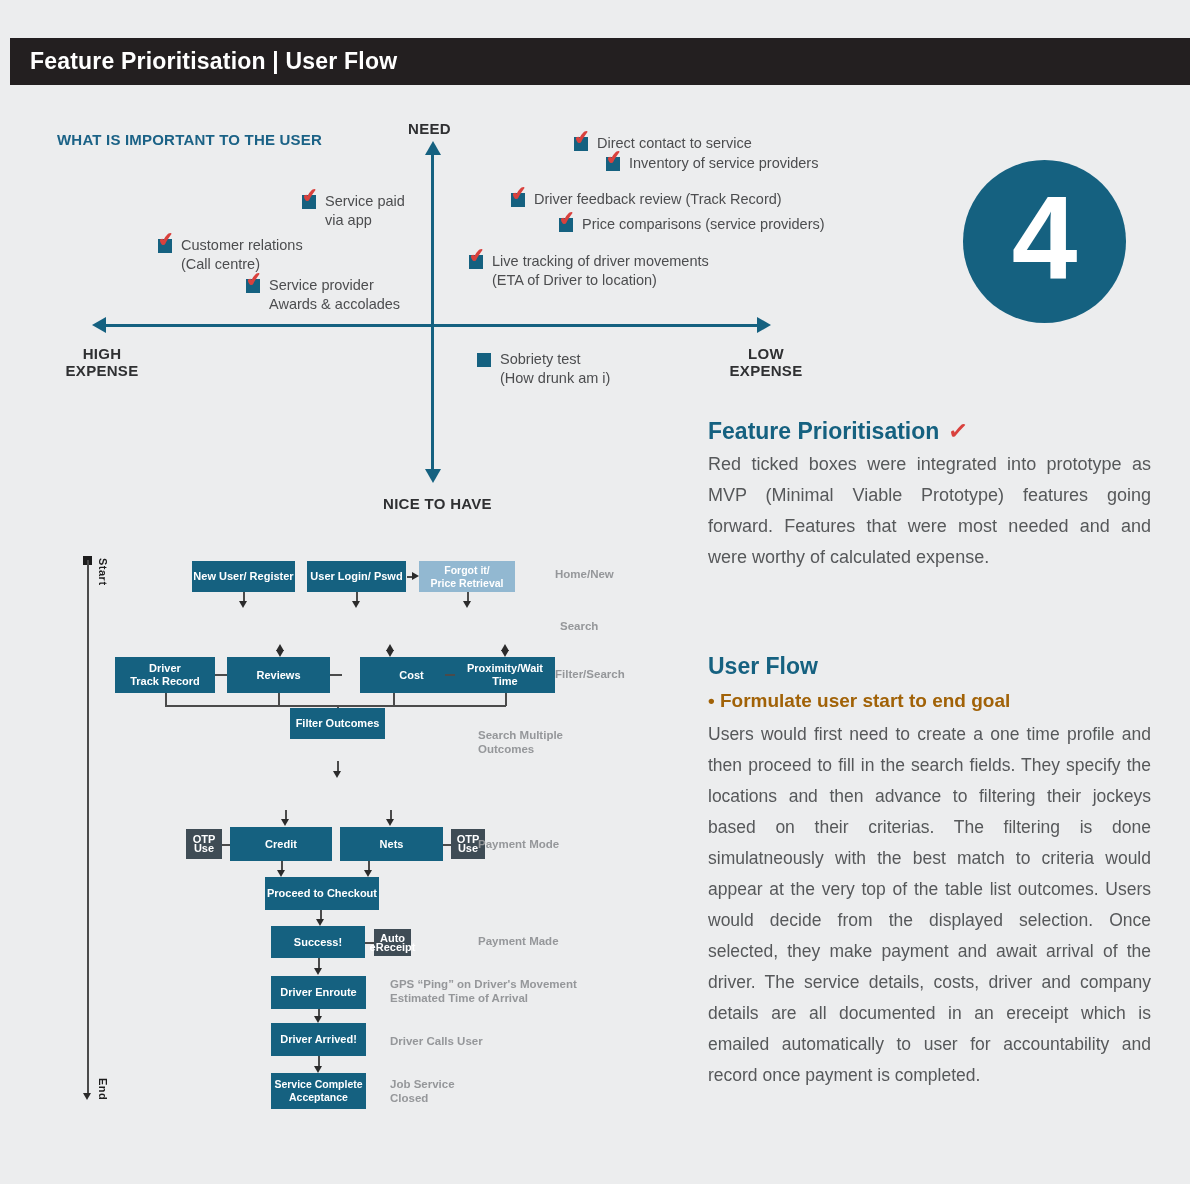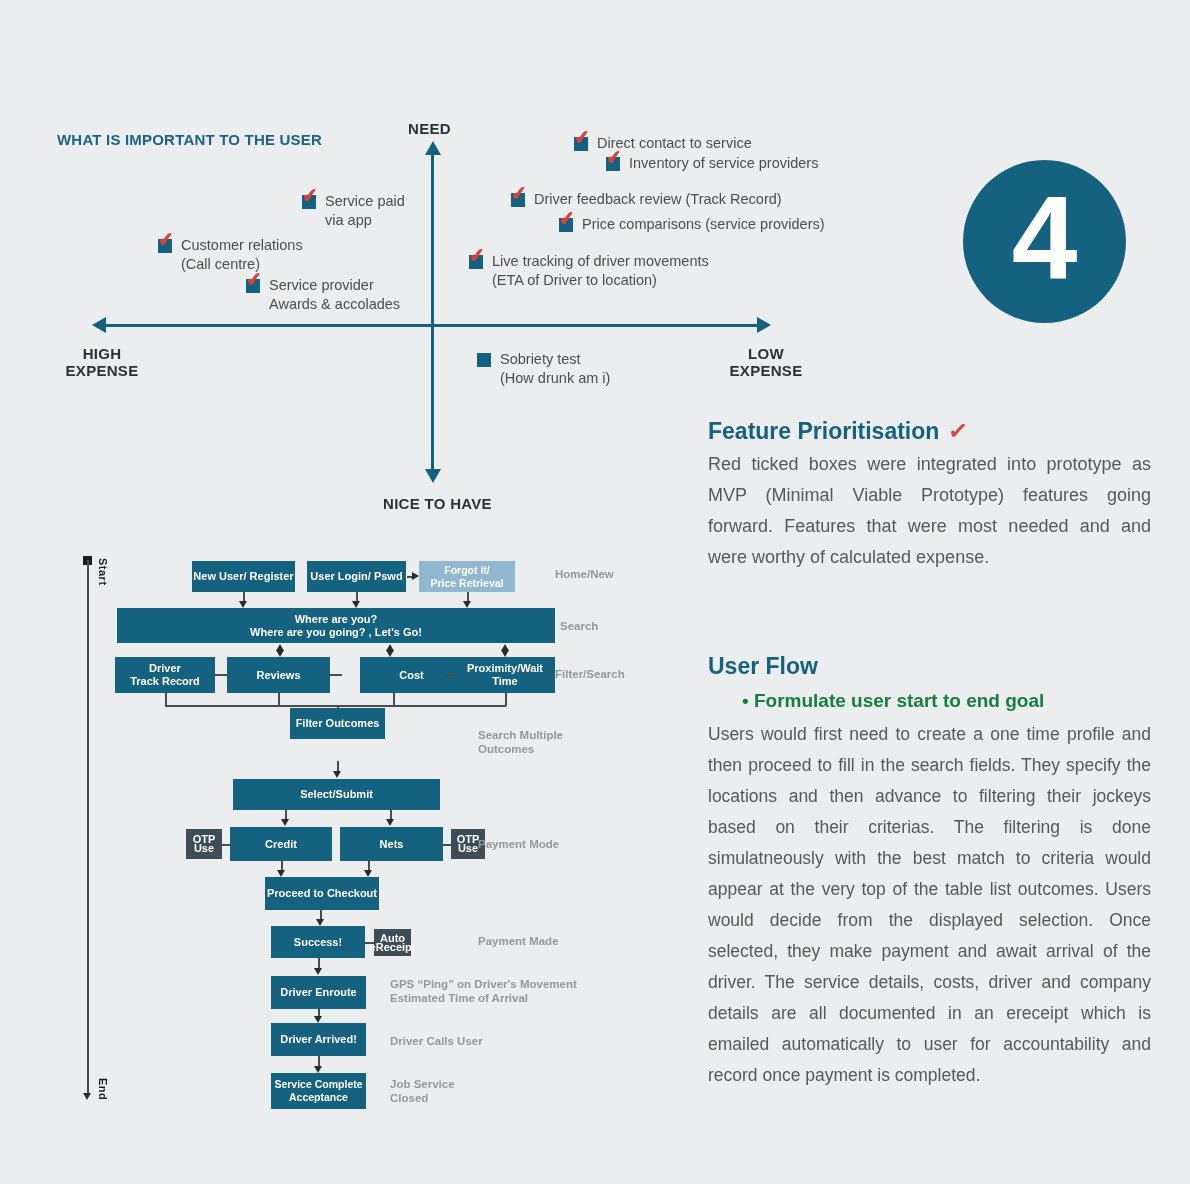--- a/index.html
+++ b/index.html
@@ -27,40 +27,43 @@
   .qtext { font-size:14.5px; color:#4c4d4f; line-height:19px; }
 
   
   .badge { position:absolute; left:963px; top:160px; width:163px; height:163px; border-radius:50%; background:#156180; display:flex; align-items:center; justify-content:center; }
   .badge span { color:#ffffff; font-size:118px; font-weight:bold; margin-top:-8px; }
 
   
   .sec-title { position:absolute; color:#156180; font-size:23px; font-weight:bold; }
   .sec-title .tcheck { color:#d9413d; font-size:24px; font-weight:bold; display:inline-block; transform:rotate(6deg); margin-left:9px; }
   .sec-body { position:absolute; width:443px; color:#56585a; font-size:18px; line-height:31px; text-align:justify; }
-  .sec-bullet { position:absolute; color:#15803d; font-size:19px; font-weight:bold;margin-left:34px; }
+  .sec-bullet { position:absolute; color:#a16207; font-size:19px; font-weight:bold; }
 
   
   .fbox { position:absolute; background:#156180; color:#ffffff; display:flex; flex-direction:column; align-items:center; justify-content:center; text-align:center; font-size:11px; font-weight:bold; line-height:13px; }
   .fbox.light { background:#92b8d1; font-size:10.5px; }
   .fbox.slate { background:#3f4c55; font-size:11px; line-height:9px; }
   .flabel { position:absolute; color:#95979a; font-size:11.5px; font-weight:bold; line-height:14px; }
   .thin-vl { position:absolute; width:1.5px; background:#4b4b4b; }
   .thin-hl { position:absolute; height:1.5px; background:#4b4b4b; }
   .a-down { position:absolute; width:0; height:0; border-left:4.5px solid transparent; border-right:4.5px solid transparent; border-top:7px solid #2b2b2b; }
   .a-up { position:absolute; width:0; height:0; border-left:4.5px solid transparent; border-right:4.5px solid transparent; border-bottom:7px solid #2b2b2b; }
   .a-right { position:absolute; width:0; height:0; border-top:4.5px solid transparent; border-bottom:4.5px solid transparent; border-left:7px solid #2b2b2b; }
   .tl-square { position:absolute; width:9px; height:9px; background:#1d1d1d; }
   .rot-label { position:absolute; color:#1d1d1d; font-size:11px; font-weight:bold; writing-mode:vertical-rl; letter-spacing:.5px; }
 </style>
 </head>
 <body>
 
 <div class="page">
 
+  <div class="header-bar">
+    <h1>Feature Prioritisation | User Flow</h1>
+  </div>
 
   <div class="q-heading">WHAT IS IMPORTANT TO THE USER</div>
 
   <div class="axis-v"></div>
   <div class="axis-h"></div>
   <div class="ax-up"></div>
   <div class="ax-down"></div>
   <div class="ax-left"></div>
   <div class="ax-right"></div>
 
@@ -180,24 +183,20 @@
   <div class="a-right" style="left:412px; top:572px;"></div>
   <div class="flabel" style="left:555px; top:567px;">Home/New</div>
 
   <div class="thin-vl" style="left:243px; top:592px; height:10px;"></div>
   <div class="a-down" style="left:239px; top:601px;"></div>
   <div class="thin-vl" style="left:356px; top:592px; height:10px;"></div>
   <div class="a-down" style="left:352px; top:601px;"></div>
   <div class="thin-vl" style="left:467px; top:592px; height:10px;"></div>
   <div class="a-down" style="left:463px; top:601px;"></div>
 
-  <div class="fbox" style="left:117px; top:608px; width:438px; height:35px;">
-    <span>Where are you?</span>
-      <span>Where are you going? , Let's Go!</span>
-  </div>
   <div class="flabel" style="left:560px; top:619px;">Search</div>
 
   <div class="a-up" style="left:276px; top:644px;"></div>
   <div class="a-down" style="left:276px; top:650px;"></div>
   <div class="a-up" style="left:386px; top:644px;"></div>
   <div class="a-down" style="left:386px; top:650px;"></div>
   <div class="a-up" style="left:501px; top:644px;"></div>
   <div class="a-down" style="left:501px; top:650px;"></div>
 
   <div class="fbox" style="left:115px; top:657px; width:100px; height:36px;">
@@ -221,21 +220,20 @@
   <div class="a-down" style="left:333px; top:722px;"></div>
 
   <div class="fbox" style="left:290px; top:708px; width:95px; height:31px;">Filter Outcomes</div>
   <div class="flabel" style="left:478px; top:728px;">
     <span style="display:block">Search Multiple</span>
       <span style="display:block">Outcomes</span>
   </div>
   <div class="thin-vl" style="left:337px; top:761px; height:11px;"></div>
   <div class="a-down" style="left:333px; top:771px;"></div>
 
-  <div class="fbox" style="left:233px; top:779px; width:207px; height:31px;">Select/Submit</div>
   <div class="thin-vl" style="left:285px; top:810px; height:10px;"></div>
   <div class="a-down" style="left:281px; top:819px;"></div>
   <div class="thin-vl" style="left:390px; top:810px; height:10px;"></div>
   <div class="a-down" style="left:386px; top:819px;"></div>
 
   <div class="fbox slate" style="left:186px; top:829px; width:36px; height:30px;">
     <span>OTP</span>
       <span>Use</span>
   </div>
   <div class="fbox" style="left:230px; top:827px; width:102px; height:34px;">Credit</div>

